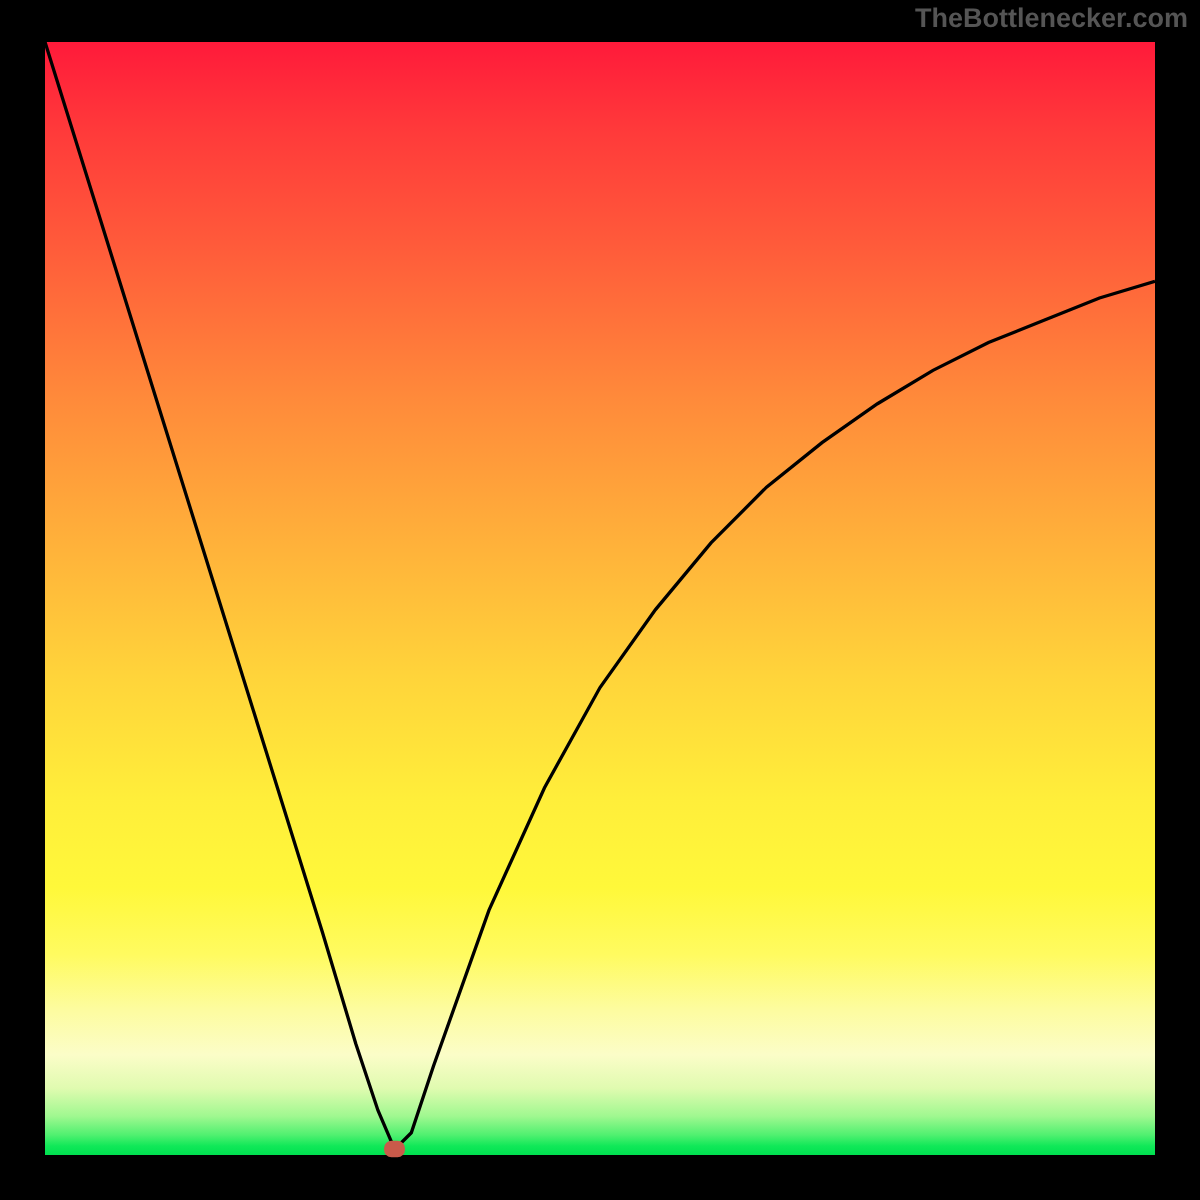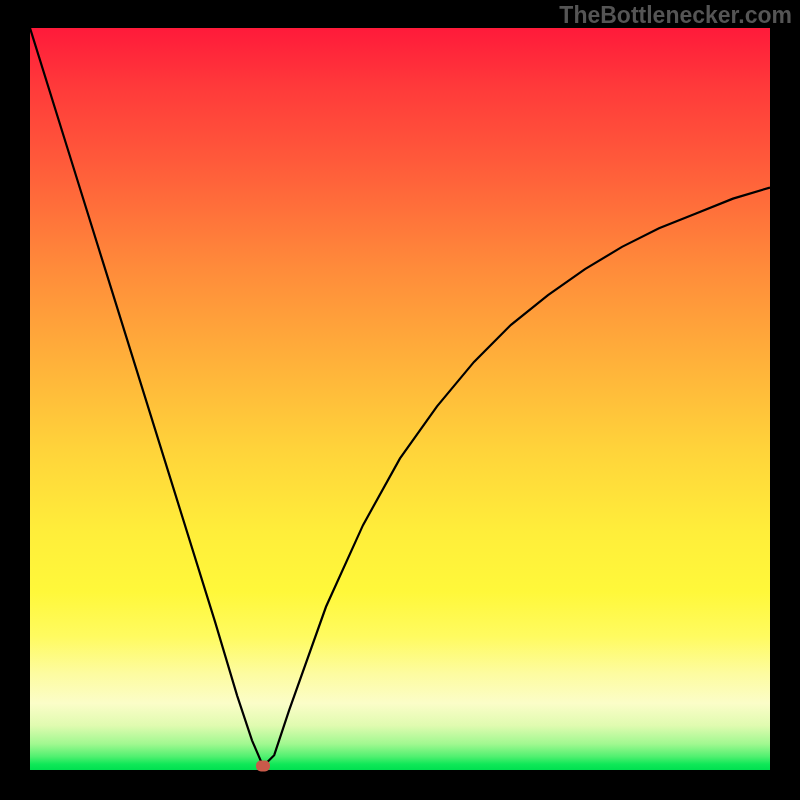--- a/index.html
+++ b/index.html
@@ -14,21 +14,21 @@
   .container {
     position: relative;
     width: 800px;
     height: 800px;
   }
   .watermark {
     position: absolute;
     top: 2px;
     right: 8px;
     color: #555;
-    font-size: 23px;
+    font-size: 18px;
     font-weight: bold;
     z-index: 10;
   }
   .plot-area {
     position: absolute;
     left: 30px;
     top: 28px;
     width: 740px;
     height: 742px;
     background: linear-gradient(to bottom,

